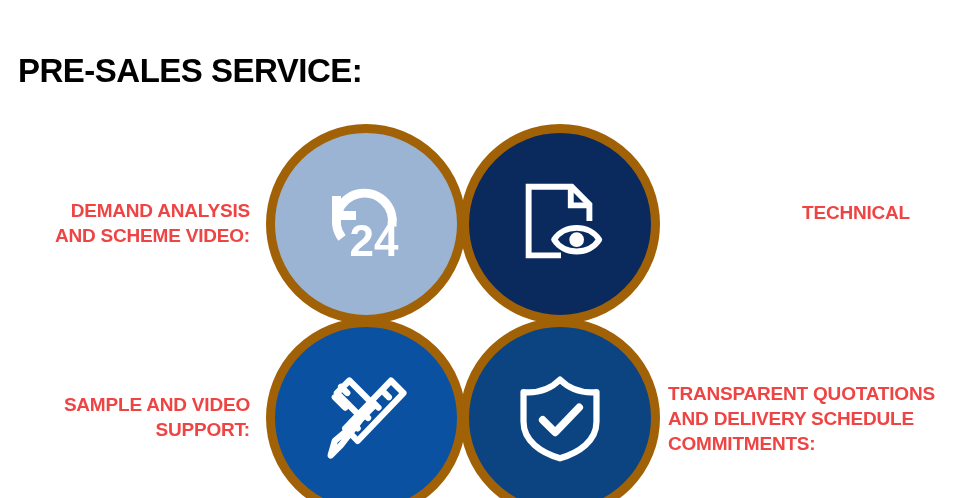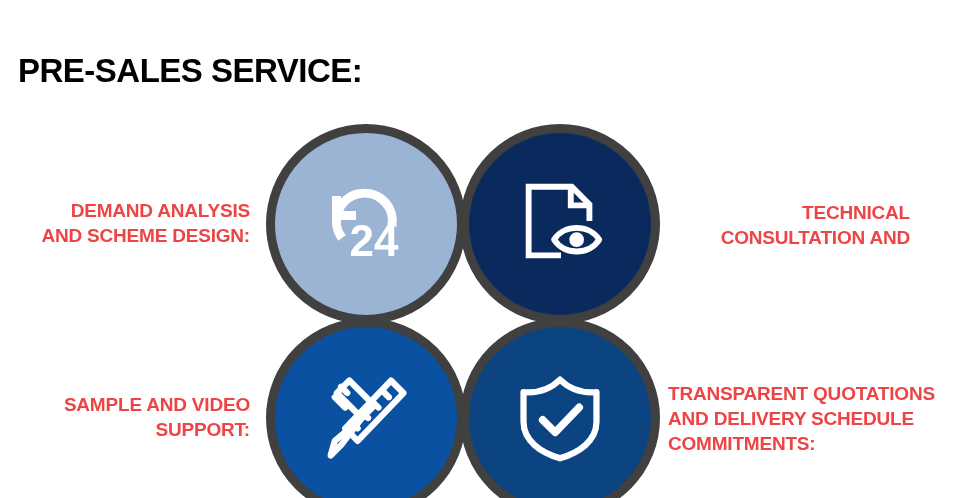--- a/index.html
+++ b/index.html
@@ -40,21 +40,21 @@
     top: 84px;
     width: 400px;
     height: 400px;
   }
   .circle {
     position: absolute;
     width: 200px;
     height: 200px;
     border-radius: 50%;
     box-sizing: border-box;
-    border: 9px solid #404040;
+    border: 9px solid #a16207;
     display: flex;
     align-items: center;
     justify-content: center;
   }
   .c-tl { left: 0px;   top: 0px;   }
   .c-tr { left: 194px; top: 0px;   }
   .c-bl { left: 0px;   top: 194px; }
   .c-br { left: 194px; top: 194px; }
 
   
@@ -108,26 +108,25 @@
 </style>
 </head>
 <body>
 
 <div id="canvas">
 
   <div id="page-title">PRE-SALES SERVICE:</div>
 
   <div id="label-demand" class="label label-right-aligned">
     <div>DEMAND ANALYSIS</div>
-    <div>AND SCHEME DESIGN:</div>
+    <div>AND SCHEME VIDEO:</div>
   </div>
 
   <div id="label-technical" class="label label-right-aligned">
     <div>TECHNICAL</div>
-    <div>CONSULTATION AND</div>
   </div>
 
   <div id="label-transparent" class="label label-left-aligned">
     <div>TRANSPARENT QUOTATIONS</div>
     <div>AND DELIVERY SCHEDULE</div>
     <div>COMMITMENTS:</div>
   </div>
 
   <div id="label-sample" class="label label-right-aligned">
     <div>SAMPLE AND VIDEO</div>

